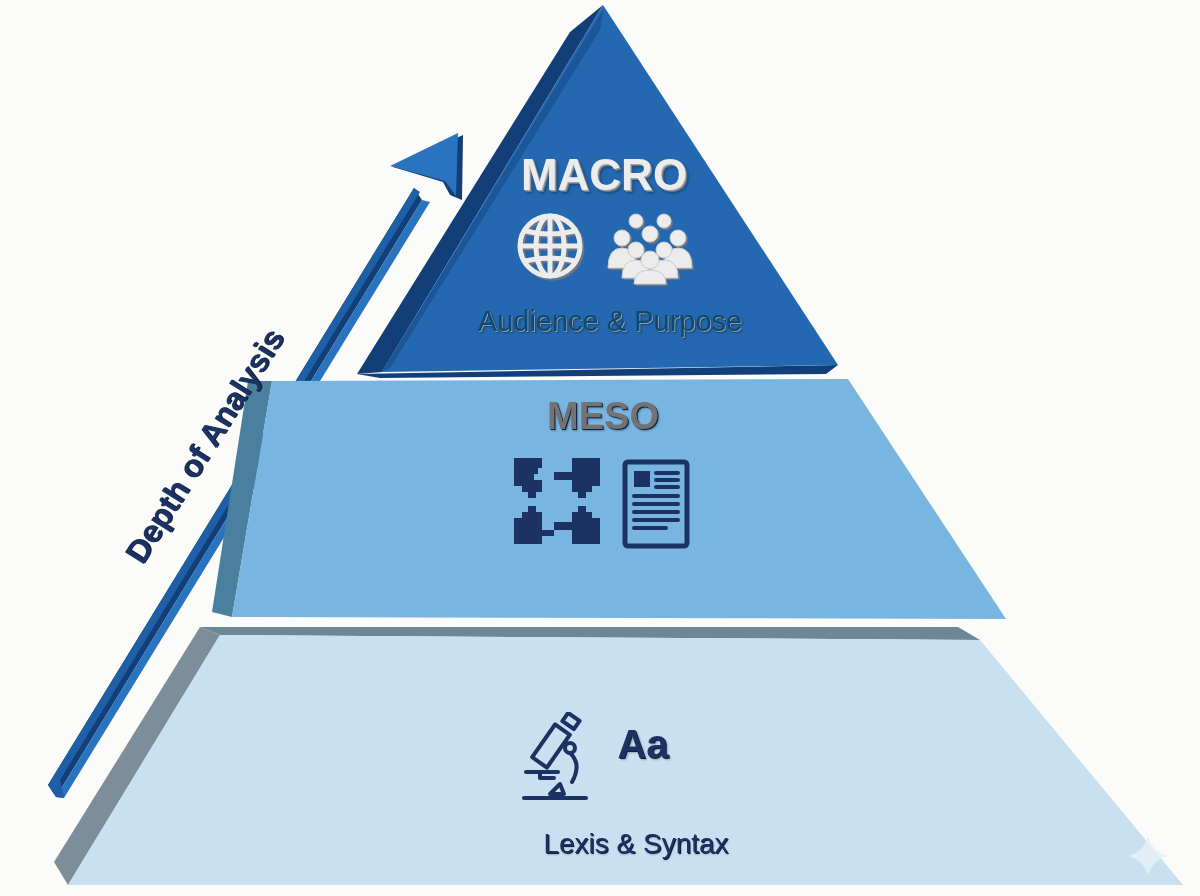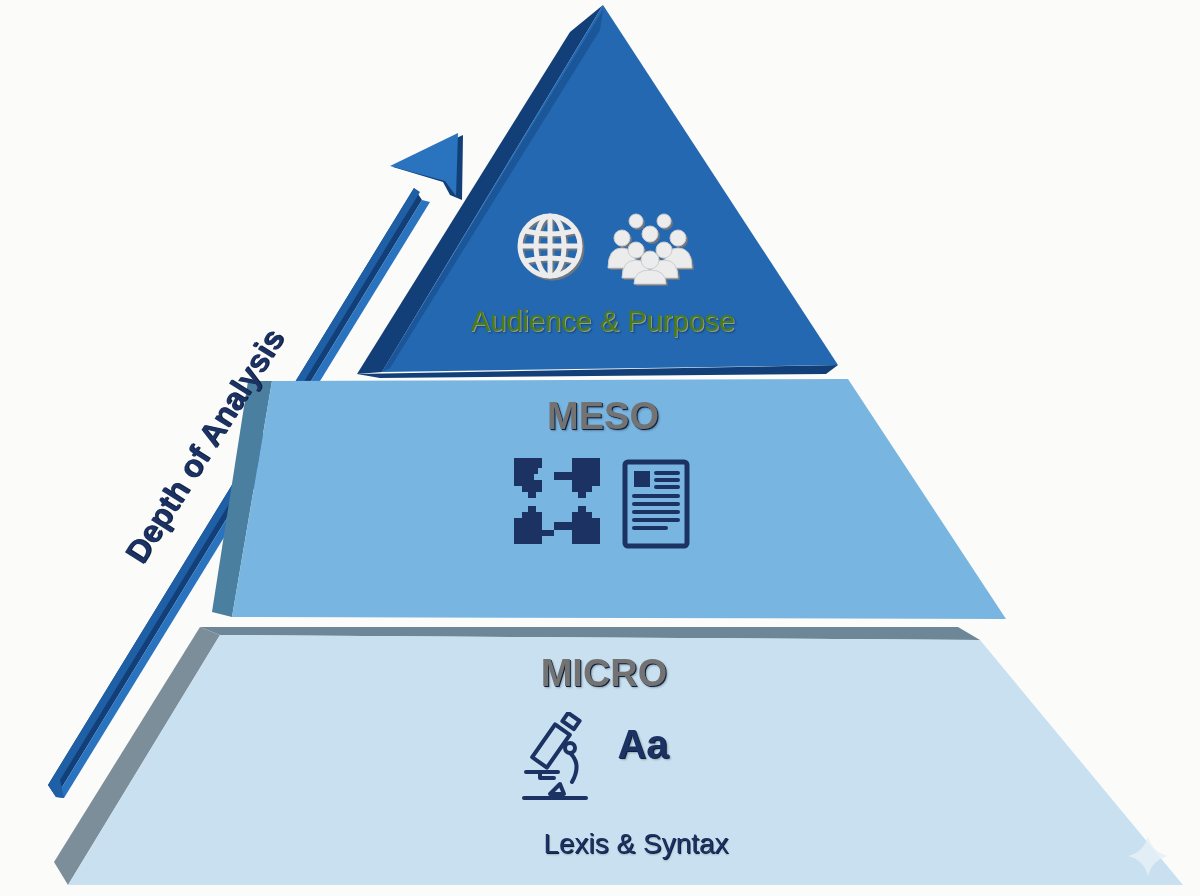--- a/index.html
+++ b/index.html
@@ -13,22 +13,23 @@
   svg.shapes { position: absolute; left: 0; top: 0; }
   .label {
     position: absolute; text-align: center; white-space: nowrap;
     transform: translateX(-50%);
   }
   .title-macro {
     font-weight: 700; font-size: 44px; color: #ececec; letter-spacing: 0px;
     text-shadow: 1px 1px 0 #9aa3ad, 2px 2px 0 #6c7682, 3px 3px 3px rgba(0,0,0,0.35);
   }
   .sub-macro {
-    font-size: 29px; color: #4d7c0f;
+    font-size: 29px; color: #0c4a6e;
     text-shadow: 1px 1px 0 #8e99a6, 2px 2px 2px rgba(0,0,0,0.35);
+    margin-left: 7px;
   }
   .title-dark {
     font-weight: 700; font-size: 38px; color: #737373;
     text-shadow: 1px 1px 0 #0f1f40, 2px 2px 2px rgba(0,0,0,0.25);
   }
   .sub-dark {
     font-size: 28px; color: #1b3263;
     text-shadow: 1px 1px 0 #0f1f40, 1px 2px 2px rgba(0,0,0,0.2);
   }
   .aa {
@@ -79,20 +80,21 @@
       <polygon points="200,627 958,627 980,640 220,635" fill="#6d8799"></polygon>
       <polygon points="200,627 220,635 68,885 54,862" fill="#7d8e9b"></polygon>
       <polygon points="220,635 980,640 1183,885 68,885" fill="#c8e0ef"></polygon>
     </g>
 
     <path d="M1148,836 Q1152,852 1168,856 Q1152,860 1148,876 Q1144,860 1128,856 Q1144,852 1148,836 Z" fill="#e6f0f7" opacity="0.85"></path>
   </svg>
 
   <div class="axis-label">Depth of Analysis</div>
 
+  <div class="label title-macro" style="left:604px; top:150px;">MACRO</div>
 
   <svg class="icon" style="left:516px; top:212px;" width="72" height="72" viewBox="0 0 72 72">
     <g fill="none" stroke="#6c7682" stroke-width="5" transform="translate(2,2)">
       <circle cx="34" cy="34" r="30"></circle>
       <ellipse cx="34" cy="34" rx="14" ry="30"></ellipse>
       <line x1="34" y1="4" x2="34" y2="64"></line>
       <line x1="4" y1="34" x2="64" y2="34"></line>
       <path d="M9,19 Q34,25 59,19"></path>
       <path d="M9,49 Q34,43 59,49"></path>
     </g>
@@ -162,21 +164,20 @@
       <line x1="34" y1="28" x2="56" y2="28"></line>
       <line x1="12" y1="37" x2="56" y2="37"></line>
       <line x1="12" y1="45" x2="56" y2="45"></line>
       <line x1="12" y1="53" x2="56" y2="53"></line>
       <line x1="12" y1="61" x2="56" y2="61"></line>
       <line x1="12" y1="69" x2="44" y2="69"></line>
     </g>
   </svg>
 
 
-  <div class="label title-dark" style="left:604px; top:652px;">MICRO</div>
 
   <svg class="icon" style="left:520px; top:712px;" width="72" height="92" viewBox="0 0 72 92">
     <g fill="none" stroke="#1b3263" stroke-width="4" stroke-linejoin="round" stroke-linecap="round">
       <rect x="44" y="4" width="14" height="10" transform="rotate(35 51 9)"></rect>
       <rect x="22" y="14" width="18" height="40" transform="rotate(35 31 34)"></rect>
       <circle cx="50" cy="36" r="5"></circle>
       <path d="M50,41 Q62,52 52,70"></path>
       <path d="M6,60 H38"></path>
       <path d="M20,60 V66 H34"></path>
       <path d="M40,72 L44,82 H30 Z"></path>

